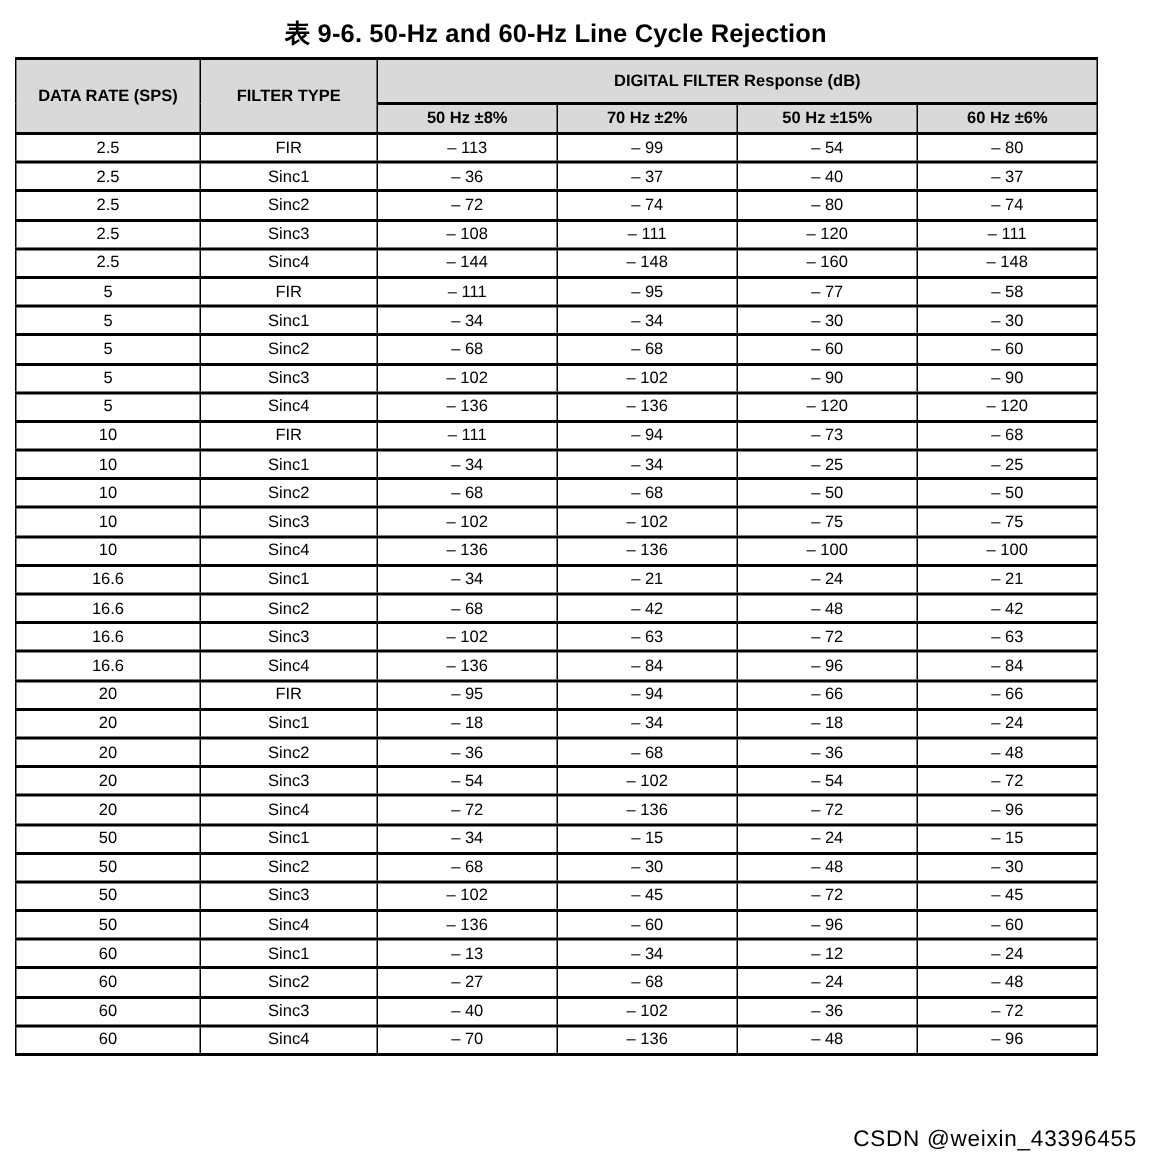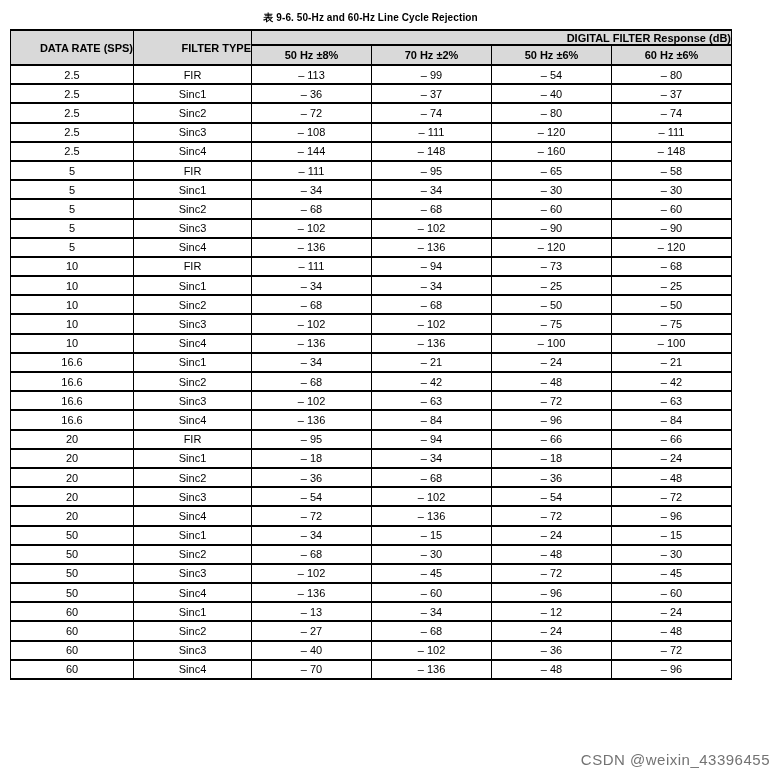--- a/index.html
+++ b/index.html
@@ -8,21 +8,21 @@
     background: #ffffff;
     font-family: "Liberation Sans", sans-serif;
     color: #000000;
     overflow: hidden;
     position: relative;
   }
   .page-title {
     width: 721px;
     margin: 11px 0 4px 10px;
     text-align: center;
-    font-size: 10px;
+    font-size: 17px;
     font-weight: bold;
     letter-spacing: 0.1px;
     white-space: nowrap;
   }
   table.data-table {
     border-collapse: collapse;
     table-layout: fixed;
     margin-left: 10px;
     width: 721px;
   }
@@ -33,29 +33,29 @@
     text-align: center;
     vertical-align: middle;
     font-size: 11px;
     overflow: hidden;
     white-space: nowrap;
   }
   table.data-table th {
     background: #d9d9d9;
     font-weight: bold;
   }
-  tr.group-row th { height: 15px; text-align: right; }
+  tr.group-row th { height: 30px; }
   tr.sub-row th   { height: 20px; }
   tbody td        { height: 19.2px; background: #ffffff; font-weight: normal; }
   .watermark {
     position: absolute;
-    right: 8px;
+    right: 20px;
     bottom: 1px;
     font-size: 15px;
-    color: #737373;
+    color: #000000;
     letter-spacing: 0.5px;
     white-space: nowrap;
   }
 </style>
 </head>
 <body>
 
 <div class="page-title">表 9-6. 50-Hz and 60-Hz Line Cycle Rejection</div>
 
 <table class="data-table">
@@ -69,21 +69,21 @@
   </colgroup>
   <thead>
     <tr class="group-row">
       <th rowspan="2">DATA RATE (SPS)</th>
       <th rowspan="2">FILTER TYPE</th>
       <th colspan="4">DIGITAL FILTER Response (dB)</th>
     </tr>
     <tr class="sub-row">
       <th>50 Hz ±8%</th>
       <th>70 Hz ±2%</th>
-      <th>50 Hz ±6%</th>
+      <th>50 Hz ±15%</th>
       <th>60 Hz ±6%</th>
     </tr>
   </thead>
   <tbody>
       <tr>
         <td>2.5</td>
         <td>FIR</td>
         <td>– 113</td>
         <td>– 99</td>
         <td>– 54</td>
@@ -119,21 +119,21 @@
         <td>– 144</td>
         <td>– 148</td>
         <td>– 160</td>
         <td>– 148</td>
       </tr>
       <tr>
         <td>5</td>
         <td>FIR</td>
         <td>– 111</td>
         <td>– 95</td>
-        <td>– 65</td>
+        <td>– 77</td>
         <td>– 58</td>
       </tr>
       <tr>
         <td>5</td>
         <td>Sinc1</td>
         <td>– 34</td>
         <td>– 34</td>
         <td>– 30</td>
         <td>– 30</td>
       </tr>

